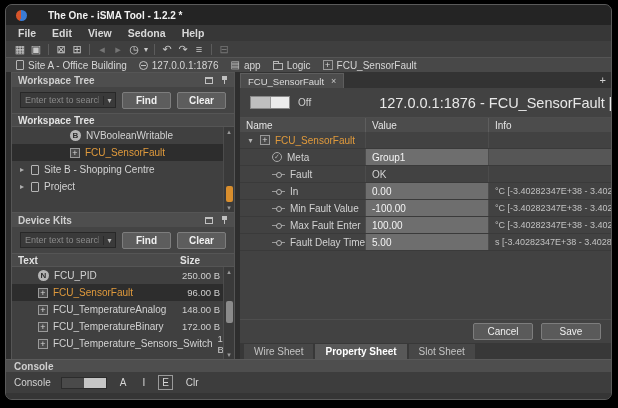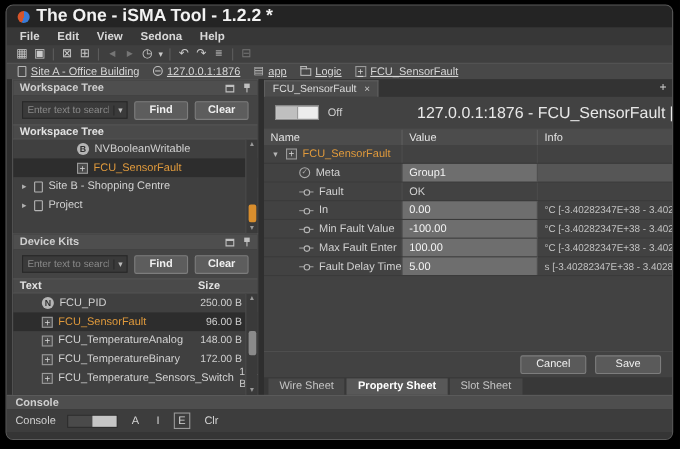--- a/index.html
+++ b/index.html
@@ -6,33 +6,33 @@
   html,body { width:618px; height:408px; background:#000; overflow:hidden;
     font-family:"Liberation Sans", sans-serif; }
   .window { position:absolute; left:5px; top:4px; width:607px; height:396px;
     background:#353535; border:1px solid #5a5a5a; border-radius:7px; overflow:hidden;
     display:flex; flex-direction:column; }
 
   
   .titlebar { height:20px; background:#242424; display:flex; align-items:center; gap:6px; padding:0 10px; flex:0 0 auto; }
   .logo { width:11px; height:11px; border-radius:50%;
     background:conic-gradient(#3a7bd5 0 55%, #d5542a 55% 100%); flex:0 0 auto; }
-  .titlebar .title { color:#f2f2f2; font-size:16px; font-weight:bold; white-space:nowrap; }
+  .titlebar .title { color:#f2f2f2; font-size:10px; font-weight:bold; white-space:nowrap;margin-left:15px; }
 
   .menubar { height:16px; background:#373737; display:flex; align-items:center; padding:0 4px; flex:0 0 auto; }
   .menu-item { color:#d8d8d8; font-size:10.5px; padding:0 8px; cursor:default;font-weight:bold; }
 
   .toolbar { height:16px; background:#3f3f3f; display:flex; align-items:center; padding:0 6px; flex:0 0 auto; }
   .tbtn { width:16px; text-align:center; color:#c9c9c9; font-size:11px; line-height:15px; }
   .tbtn.dim { color:#757575; }
   .tbtn.small { width:8px; font-size:8px; }
   .tsep { width:1px; height:11px; background:#5c5c5c; margin:0 4px; }
 
   .pathbar { height:15px; background:#484848; border-top:1px solid #555; display:flex; align-items:center; gap:12px; padding:0 10px; flex:0 0 auto; }
-  .crumb { display:flex; gap:4px; color:#d6d6d6; font-size:10px; white-space:nowrap;text-decoration:underline; }
+  .crumb { display:flex; align-items:center; gap:4px; color:#d6d6d6; font-size:10px; white-space:nowrap; }
 
   
   .i-doc { width:8px; height:10px; border:1px solid #b5b5b5; border-radius:1px; flex:0 0 auto; }
   .i-folder { width:10px; height:7px; border:1px solid #b5b5b5; position:relative; margin-top:2px; flex:0 0 auto; }
   .i-folder::before { content:""; position:absolute; top:-3px; left:-1px; width:4px; height:2px; border:1px solid #b5b5b5; border-bottom:none; }
   .i-globe { width:9px; height:9px; border:1px solid #c0c0c0; border-radius:50%; position:relative; flex:0 0 auto; }
   .i-globe::before { content:""; position:absolute; left:1px; right:1px; top:3px; height:1px; background:#c0c0c0; }
   .i-app { color:#c0c0c0; font-size:10px; line-height:10px; }
   .i-comp { width:10px; height:10px; border:1px solid #9a9a9a; background:#4a4a4a; color:#d8d8d8;
     font-size:9px; line-height:8px; text-align:center; flex:0 0 auto; }

